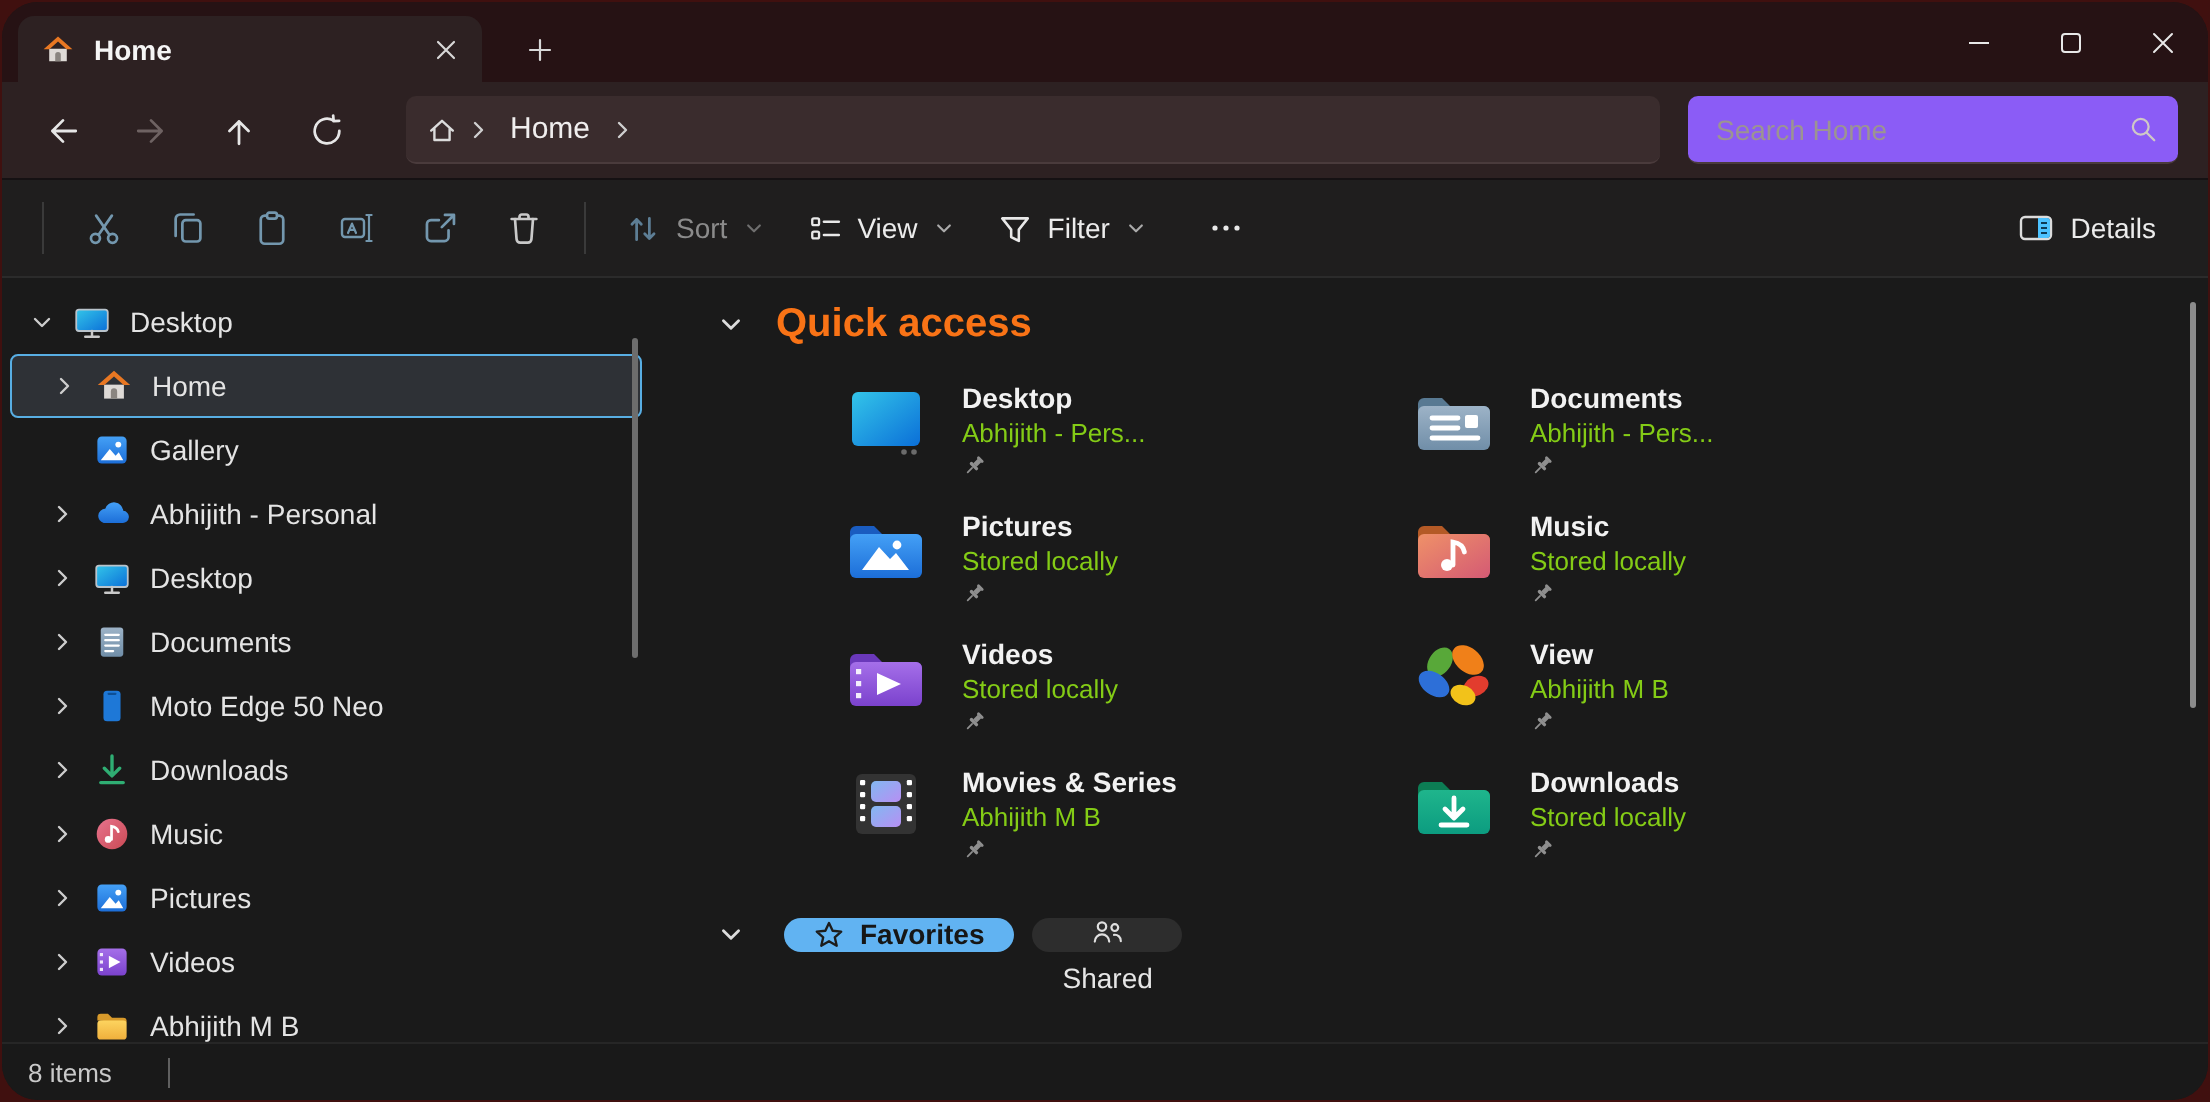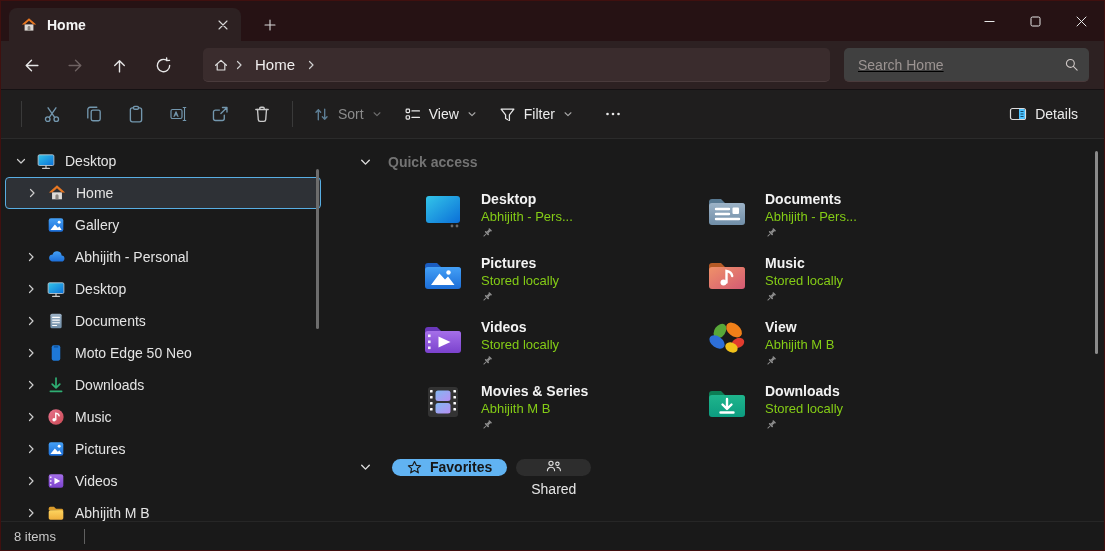--- a/index.html
+++ b/index.html
@@ -5,21 +5,21 @@
   * { margin:0; padding:0; box-sizing:border-box; }
   html,body { width:1105px; height:551px; }
   body {
     font-family:"Liberation Sans","DejaVu Sans",sans-serif;
     background:#40100f;
     overflow:hidden;
   }
   .window {
     position:absolute; inset:1px;
     background:#1a1a1a;
-    border-radius:0;
+    border-radius:18px;
     overflow:hidden;
     display:flex; flex-direction:column;
   }
   
   .titlebar {
     height:40px; background:#261214; position:relative; flex:none;
   }
   .tab {
     position:absolute; left:8px; top:7px; width:232px; height:33px;
     background:#2d2122; border-radius:8px 8px 0 0;
@@ -38,24 +38,23 @@
   .nav-btn { width:44px; height:36px; border-radius:4px; display:flex; align-items:center; justify-content:center; flex:none; }
   .addressbar {
     margin-left:18px; height:34px; flex:1;
     background:#3a2c2d; border-radius:5px;
     display:flex; align-items:center; padding:0 10px; gap:4px;
     border-bottom:1px solid #4a3b3c;
   }
   .crumb-label { color:#f0eeee; font-size:15px; padding:0 6px; }
   .searchbox {
     margin-left:14px; width:245px; height:34px; flex:none;
-    background:#404040; border-radius:5px;
+    background:#8b5cf6; border-radius:5px;
     display:flex; align-items:center; padding:0 10px 0 14px;
     border-bottom:1px solid #4a3b3c;
-    text-decoration:underline;
   }
   .searchbox input {
     flex:1; background:transparent; border:none; outline:none;
     color:#e8e8e8; font-size:14px; font-family:inherit;
   }
   .searchbox input::placeholder { color:#9c9492; }
   
   .toolbar {
     height:50px; background:#1f1e1e; flex:none;
     border-top:1px solid #151113; border-bottom:1px solid #2b2b2b;
@@ -80,21 +79,21 @@
   }
   .side-row.d0 { padding-left:8px; }
   .side-row.d1 { padding-left:18px; }
   .side-row.selected { background:#2e3136; border:1px solid #58aee3; }
   .side-chev { width:16px; height:16px; flex:none; display:flex; align-items:center; justify-content:center; color:#cdcdcd; }
   .side-ico { width:18px; height:18px; flex:none; margin-right:2px; }
   .side-scrollbar { position:absolute; right:12px; top:30px; width:3px; height:160px; background:#6d6d6d; border-radius:2px; }
   .main { flex:1; position:relative; padding:12px 0 0 24px; }
   .sec-header { display:flex; align-items:center; gap:13px; height:22px; }
   .sec-chev { width:20px; height:20px; display:flex; align-items:center; justify-content:center; color:#dcdcdc; }
-  .sec-title { color:#737373; font-size:14px; font-weight:bold; }
+  .sec-title { color:#f97316; font-size:20px; font-weight:bold; }
   .qa-grid {
     margin:15px 0 0 66px;
     display:grid; grid-template-columns:284px 284px; grid-auto-rows:64px;
   }
   .tile { display:flex; gap:16px; align-items:flex-start; }
   .tile-ico { width:44px; height:44px; flex:none; }
   .tile-title { color:#f2f2f2; font-size:14px; font-weight:bold; line-height:18px; margin-top:2px; }
   .tile-sub { color:#84cc16; font-size:13px; line-height:17px; }
   .tile-pin { margin-top:2px; }
   .fav-row { margin-top:13px; display:flex; align-items:center; gap:17px; }

